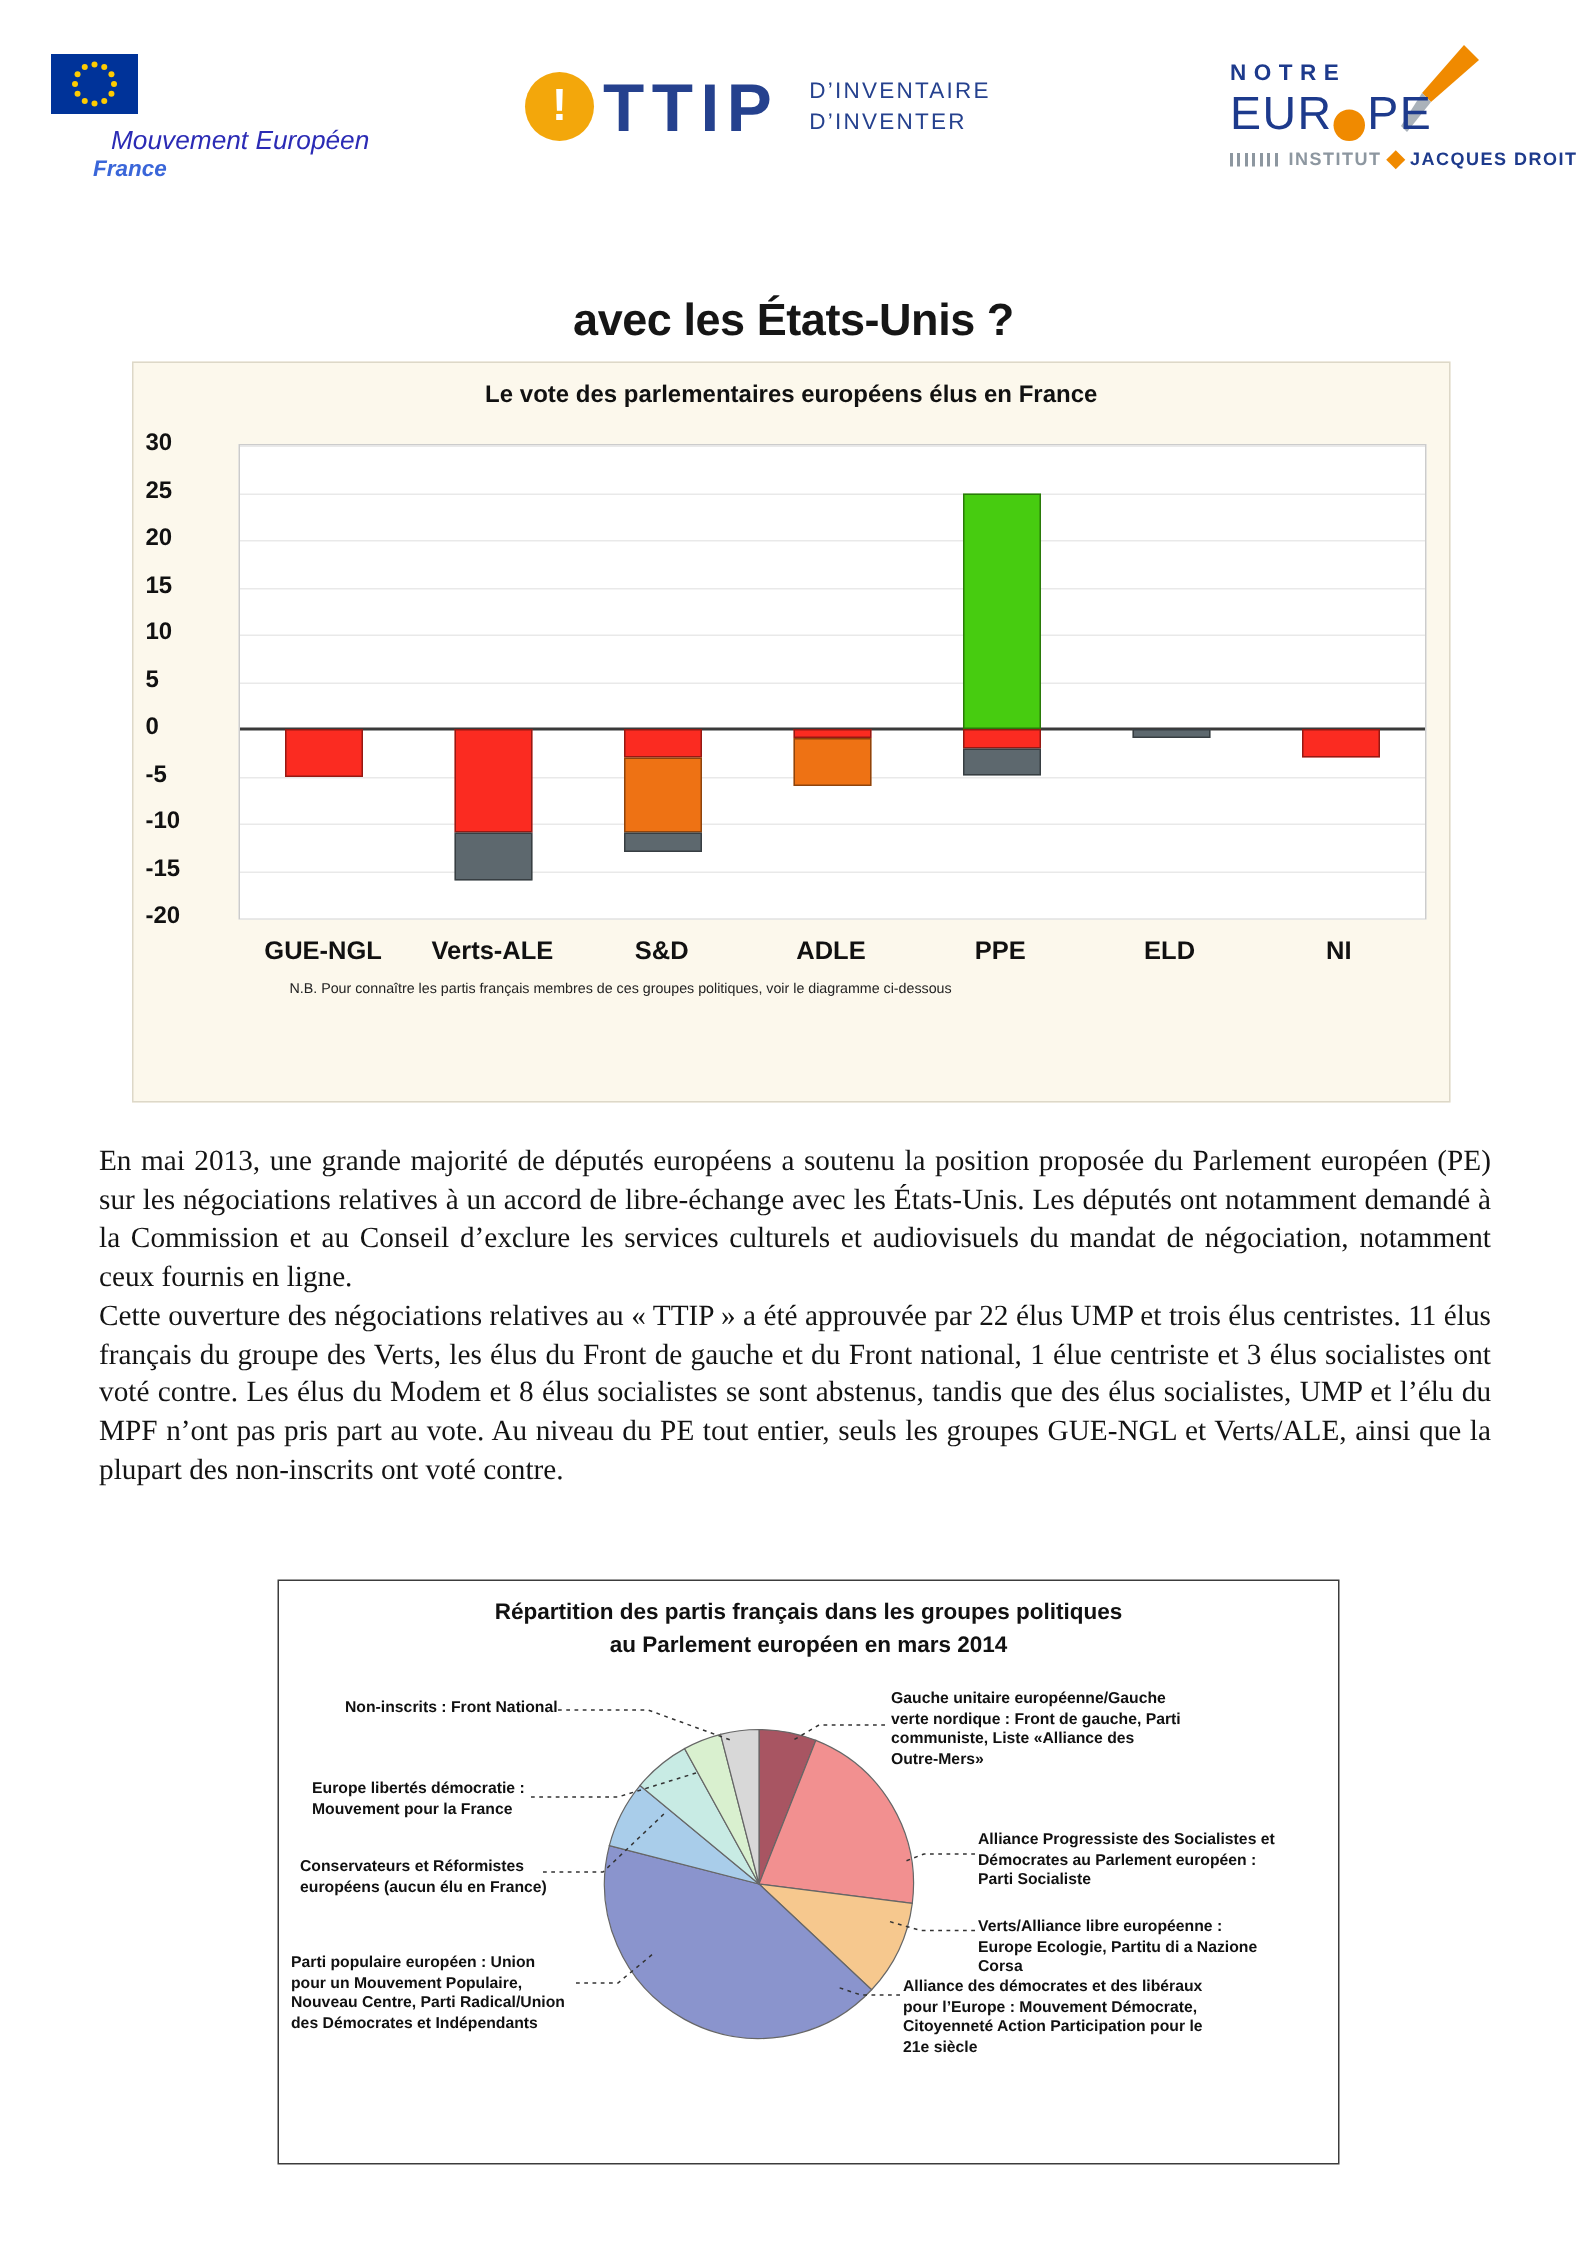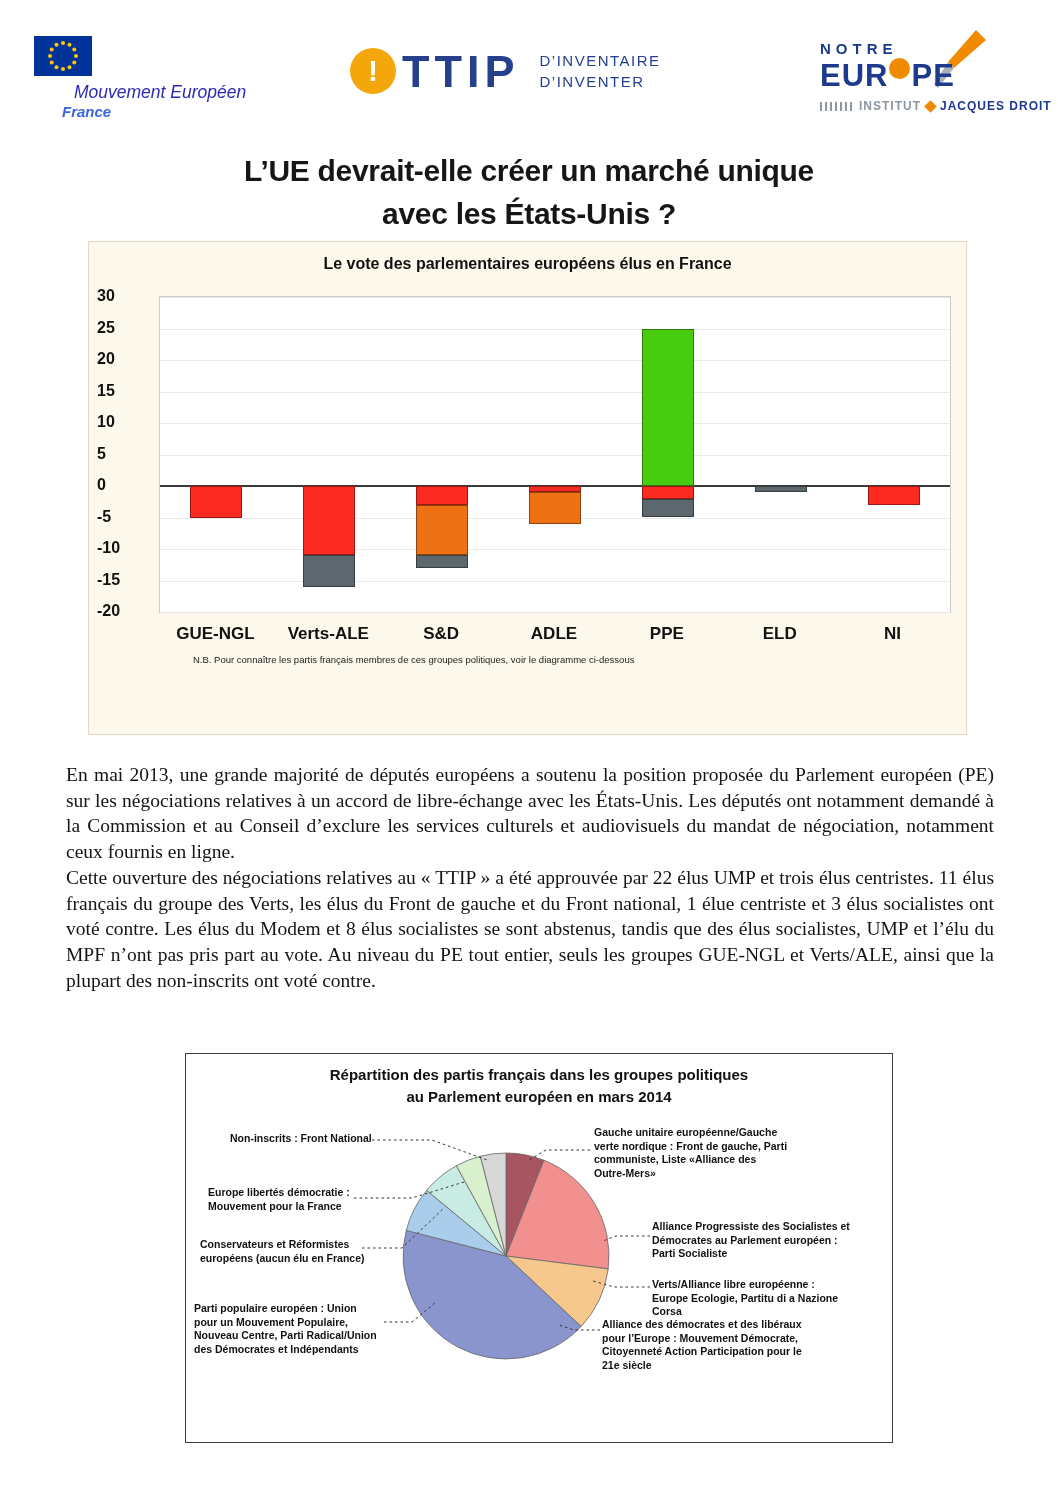--- a/index.html
+++ b/index.html
@@ -9,21 +9,21 @@
   .logo-left{position:absolute;left:34px;top:36px}
   .me-name{margin-left:40px;margin-top:2px;font-size:17.5px;font-weight:normal;font-style:italic;color:#2b2bb5;white-space:nowrap}
   .me-country{margin-left:28px;font-size:15px;font-weight:bold;font-style:italic;color:#3a66d9}
   .logo-center{position:absolute;left:350px;top:48px;display:flex;align-items:center}
   .bang-circle{width:46px;height:46px;border-radius:50%;background:#f3a70b;color:#fff;font-weight:bold;font-size:30px;display:flex;align-items:center;justify-content:center;flex:0 0 auto}
   .droit{font-size:45px;font-weight:bold;color:#25418e;letter-spacing:5px;margin-left:6px;line-height:1}
   .taglines{margin-left:20px;color:#25418e;font-weight:normal;font-size:15px;letter-spacing:1.5px;line-height:1.4;white-space:nowrap}
   .logo-right{position:absolute;left:820px;top:40px;width:230px}
   .needle{position:absolute;left:112px;top:-12px;z-index:0}
   .ne-top{position:relative;z-index:1;font-size:15px;font-weight:bold;color:#1d3a8c;letter-spacing:5px}
-  .ne-main{position:relative;z-index:1;font-size:31px;font-weight:bold;color:#1d3a8c;letter-spacing:1px;display:flex;align-items:flex-start;margin-top:1px}
+  .ne-main{position:relative;z-index:1;font-size:31px;font-weight:normal;color:#1d3a8c;letter-spacing:1px;display:flex;align-items:flex-end;margin-top:1px}
   .dot{width:21px;height:21px;border-radius:50%;background:#f08a00;display:inline-block;margin:0 1px}
   .ne-sub{margin-top:5px;font-size:12px;font-weight:bold;letter-spacing:1px;display:flex;align-items:center;gap:5px;white-space:nowrap}
   .bars{width:34px;height:9px;background:repeating-linear-gradient(90deg,#8d97a0 0 2px,transparent 2px 5px);flex:0 0 auto}
   .inst{color:#8d97a0}
   .diamond{width:9px;height:9px;background:#f08a00;transform:rotate(45deg);display:inline-block;flex:0 0 auto}
   .jd{color:#1d3a8c}
 
   
   .page-title{position:absolute;top:150px;left:0;width:100%;text-align:center;font-size:30px;line-height:1.42;color:#161616;margin:0;font-weight:bold;letter-spacing:-.3px}
 
@@ -106,21 +106,21 @@
       <div class="ne-sub">
         <span class="bars"></span>
         <span class="inst">INSTITUT</span>
         <span class="diamond"></span>
         <span class="jd">JACQUES DROIT</span>
       </div>
     </div>
   </div>
 
   <h1 class="page-title">
-    <span>L’UE devrait-elle créer un marché unique</span><br>
+    <br>
     <span>avec les États-Unis ?</span>
   </h1>
 
   <section class="bar-box">
     <div class="bar-title">Le vote des parlementaires européens élus en France</div>
     <div class="y-axis">
         <div class="ytick" style="top: -10px;">30</div>
         <div class="ytick" style="top: 21.5px;">25</div>
         <div class="ytick" style="top: 53px;">20</div>
         <div class="ytick" style="top: 84.5px;">15</div>

